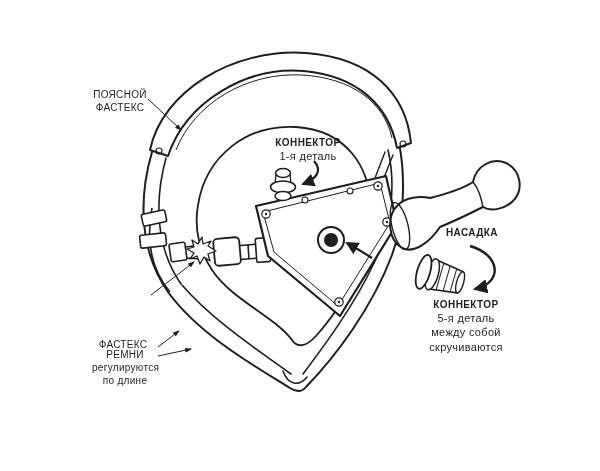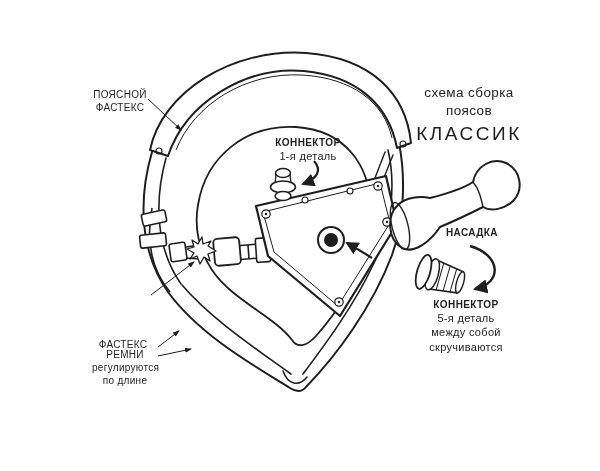--- a/index.html
+++ b/index.html
@@ -120,25 +120,20 @@
     </g>
 
     <g fill="none" stroke="#1e1e1e" stroke-width="1">
       <path d="M148,99 L181,130" marker-end="url(#ahs)"></path>
       <path d="M151,295 L194,262" marker-end="url(#ahs)"></path>
       <path d="M158,347 L179,331" marker-end="url(#ahs)"></path>
       <path d="M158,356 L191,349" marker-end="url(#ahs)"></path>
     </g>
   </svg>
 
-  <div class="title-block">
-    <div class="title-line">схема сборка</div>
-    <div class="title-line">поясов</div>
-    <div class="title-main">КЛАССИК</div>
-  </div>
 
   <div class="label small" style="left:88px;top:88px;width:64px;">
     <div>ПОЯСНОЙ</div>
     <div>ФАСТЕКС</div>
   </div>
 
   <div class="label" style="left:258px;top:136px;width:100px;">
     <div class="bold-name">КОННЕКТОР</div>
     <div class="sub">1-я деталь</div>
   </div>

